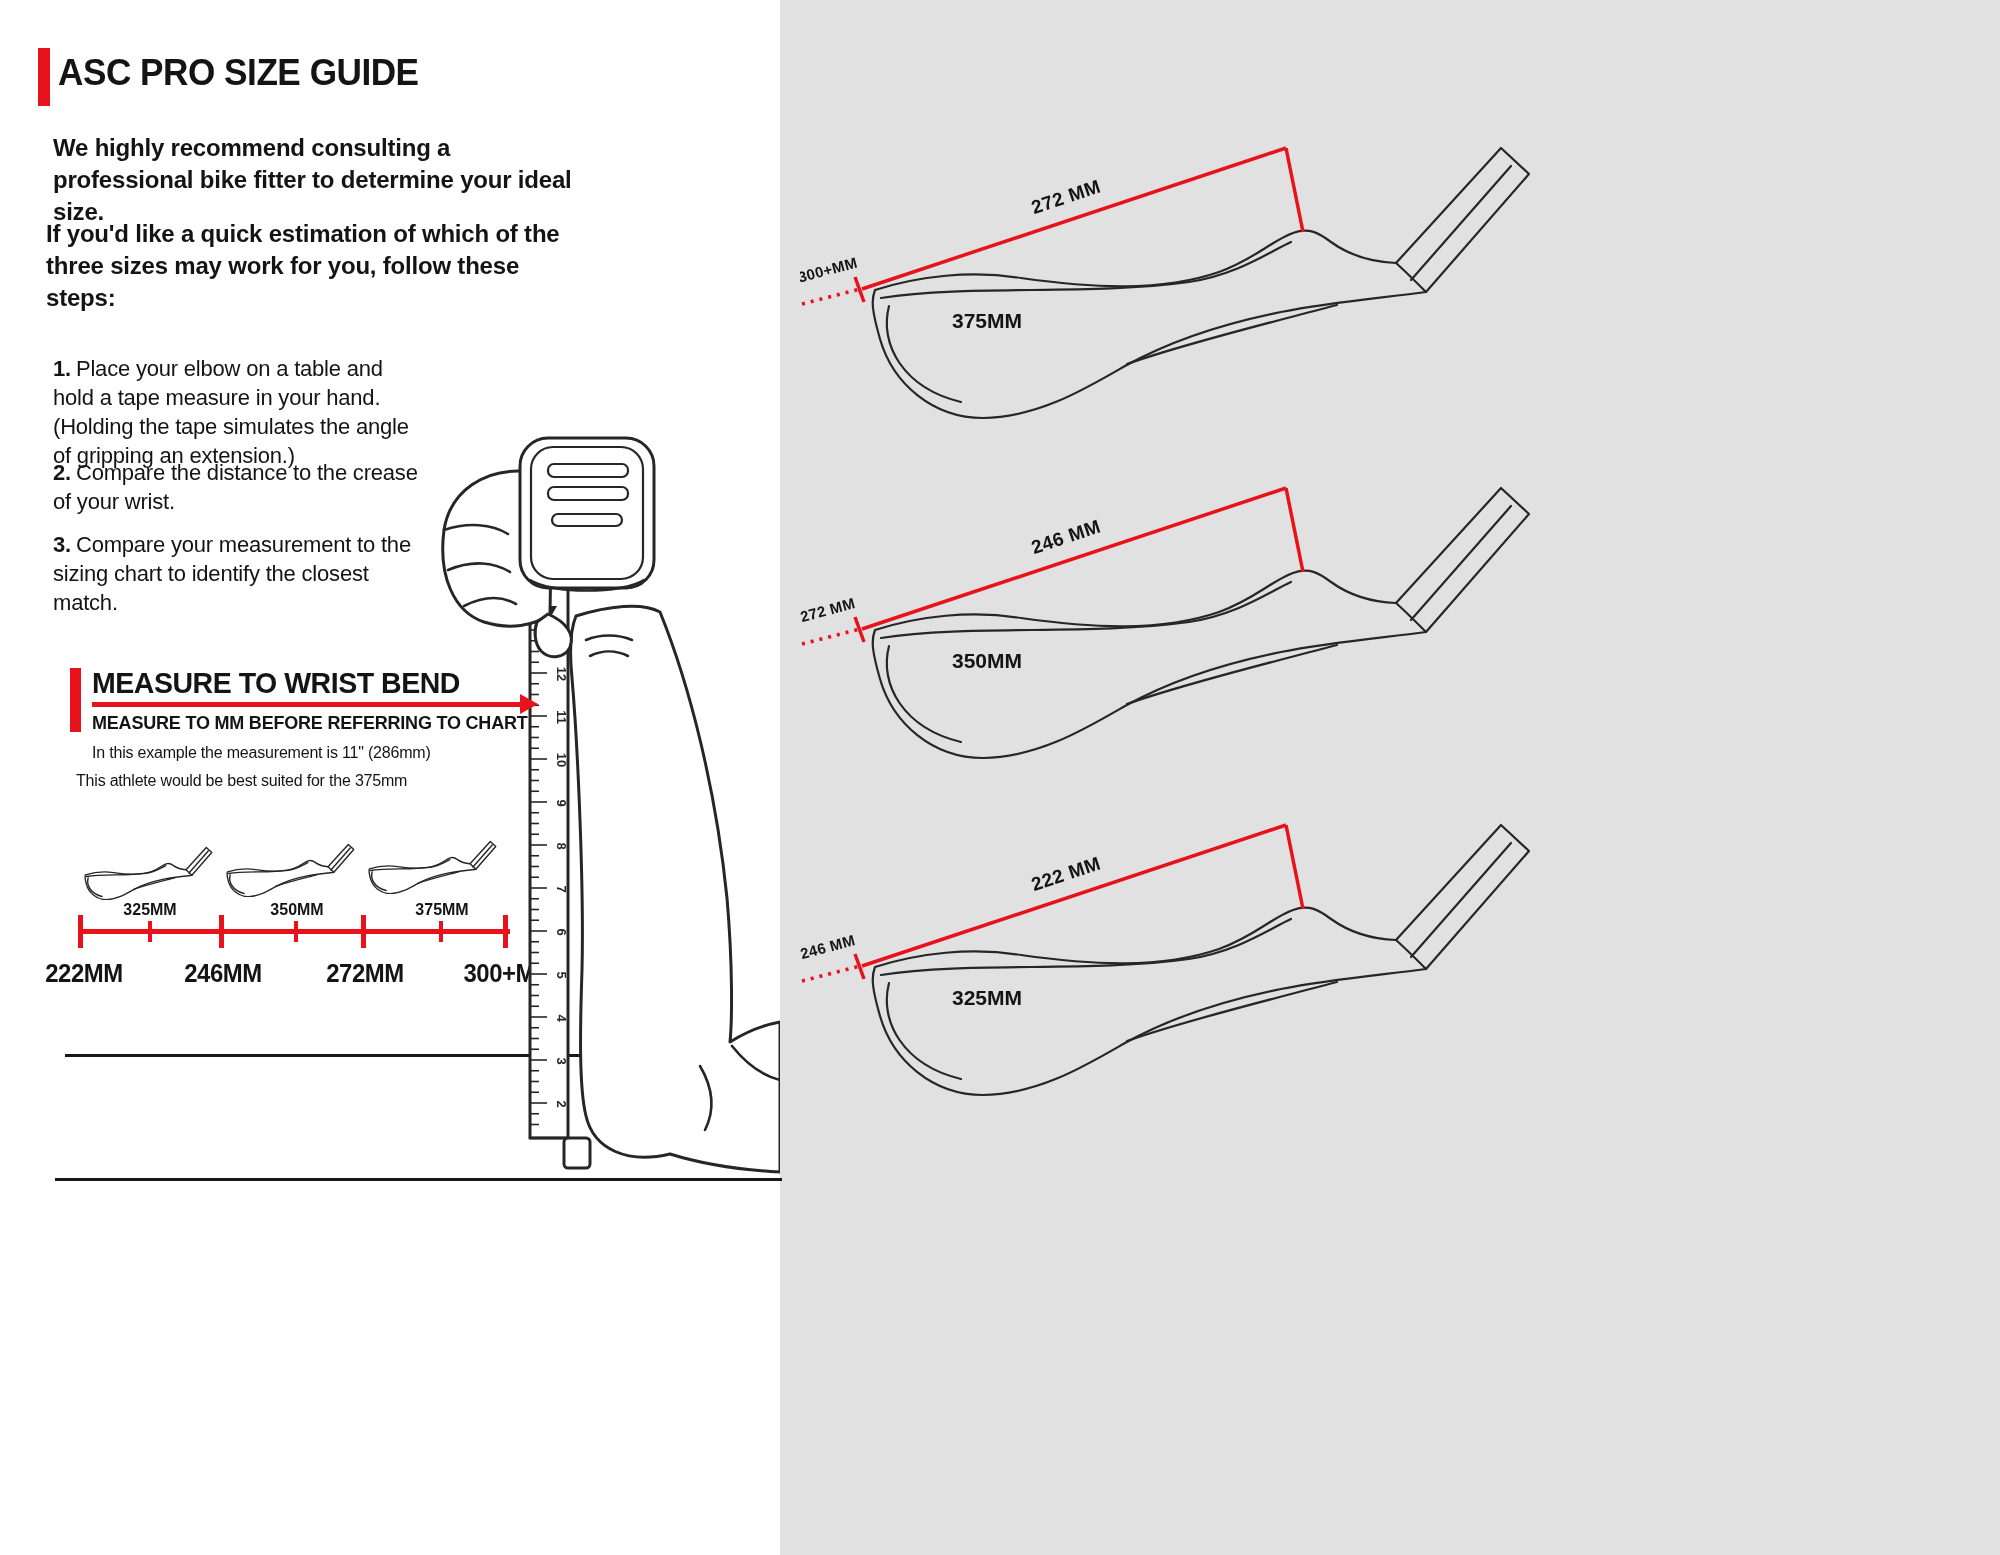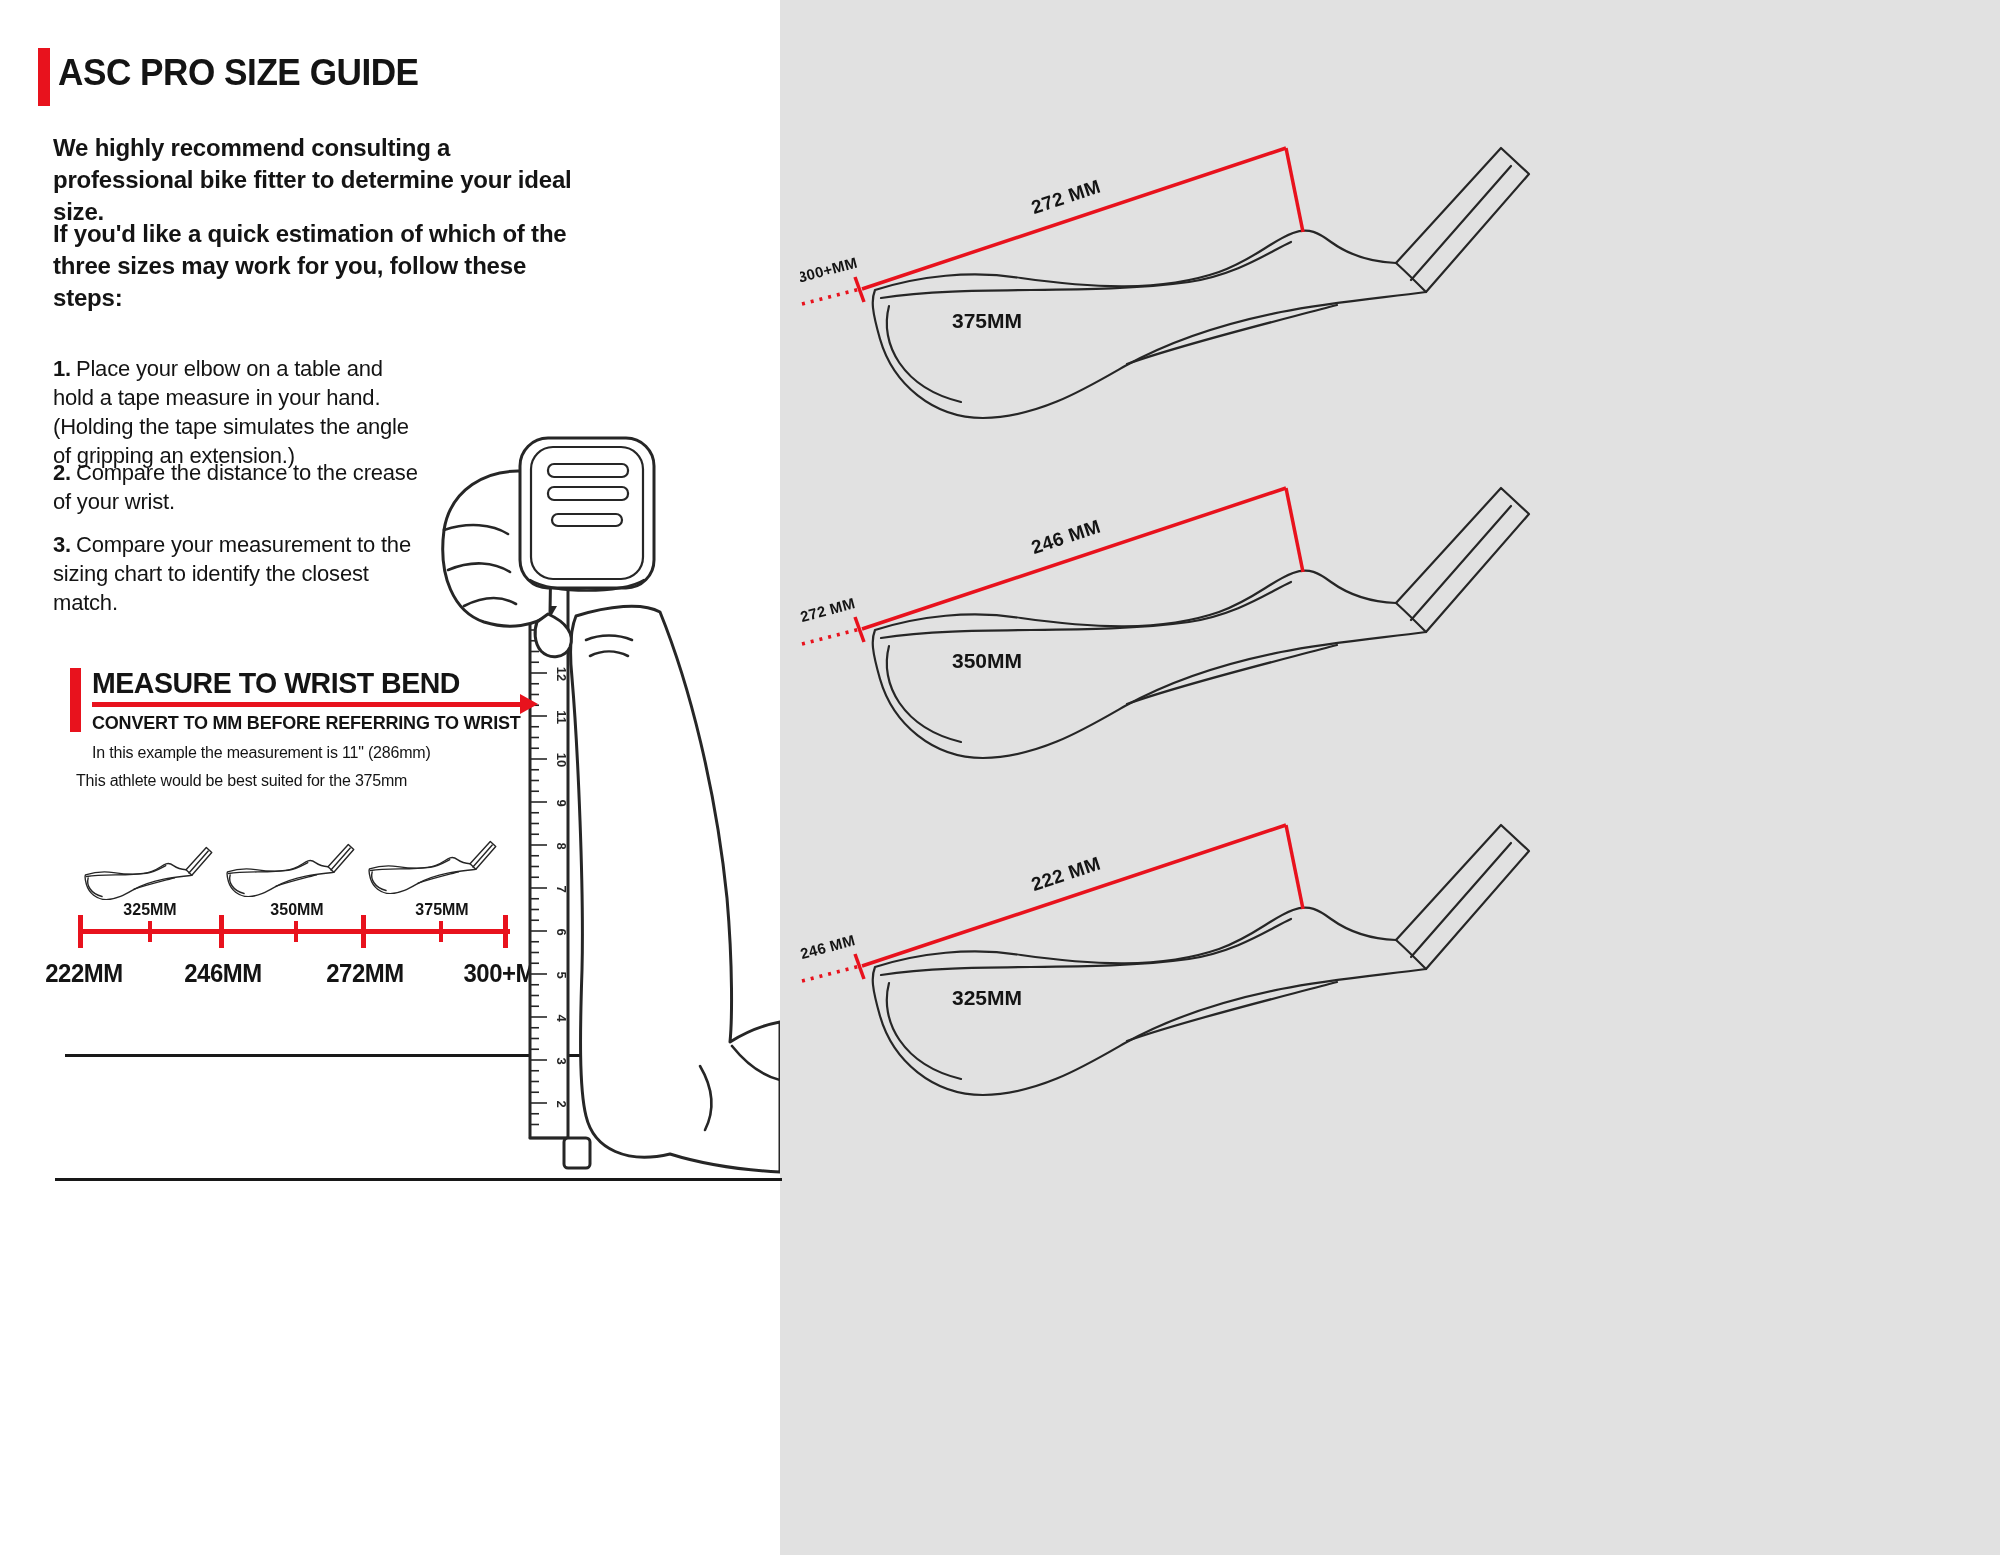--- a/index.html
+++ b/index.html
@@ -80,31 +80,31 @@
     </symbol>
   </defs>
 </svg>
 
 <div class="abs right-panel"></div>
 
 <div class="abs title-bar" style="left:38px;top:48px"></div>
 <h1 class="abs page-title" style="left:58px;top:52px;margin:0">ASC PRO SIZE GUIDE</h1>
 
 <p class="abs intro" style="left:53px;top:132px">We highly recommend consulting a professional bike fitter to determine your ideal size.</p>
-<p class="abs intro" style="left:53px;top:218px">If you'd like a quick estimation of which of the three sizes may work for you, follow these steps:</p>
+<p class="abs intro" style="left:46px;top:218px">If you'd like a quick estimation of which of the three sizes may work for you, follow these steps:</p>
 
 <p class="abs step" style="left:53px;top:354px"><b>1.</b><span>Place your elbow on a table and hold a tape measure in your hand. (Holding the tape simulates the angle of gripping an extension.)</span></p>
 <p class="abs step" style="left:53px;top:458px"><b>2.</b><span>Compare the distance to the crease of your wrist.</span></p>
 <p class="abs step" style="left:53px;top:530px"><b>3.</b><span>Compare your measurement to the sizing chart to identify the closest match.</span></p>
 
 <div class="abs measure-bar" style="left:70px;top:668px"></div>
 <div class="abs measure-heading" style="left:92px;top:666px">MEASURE TO WRIST BEND</div>
 <div class="abs arrow-line" style="left:92px;top:702px;width:428px"></div>
 <div class="abs arrow-head" style="left:520px;top:694px"></div>
-<div class="abs measure-sub" style="left:92px;top:713px">CONVERT TO MM BEFORE REFERRING TO WRIST</div>
+<div class="abs measure-sub" style="left:92px;top:713px">MEASURE TO MM BEFORE REFERRING TO CHART</div>
 <div class="abs example-line" style="left:92px;top:744px">In this example the measurement is 11" (286mm)</div>
 <div class="abs example-line" style="left:76px;top:772px">This athlete would be best suited for the 375mm</div>
 
 <svg class="abs" style="left:78px;top:838px;--sw:1.4" width="450" height="64" viewBox="0 0 450 64">
   <use href="#armrest" x="4" y="6" width="132" height="56"></use>
   <use href="#armrest" x="146" y="3" width="132" height="56"></use>
   <use href="#armrest" x="288" y="0" width="132" height="56"></use>
 </svg>
 <div class="abs padsize-label" style="left:150px;top:900px">325MM</div>
 <div class="abs padsize-label" style="left:297px;top:900px">350MM</div>

